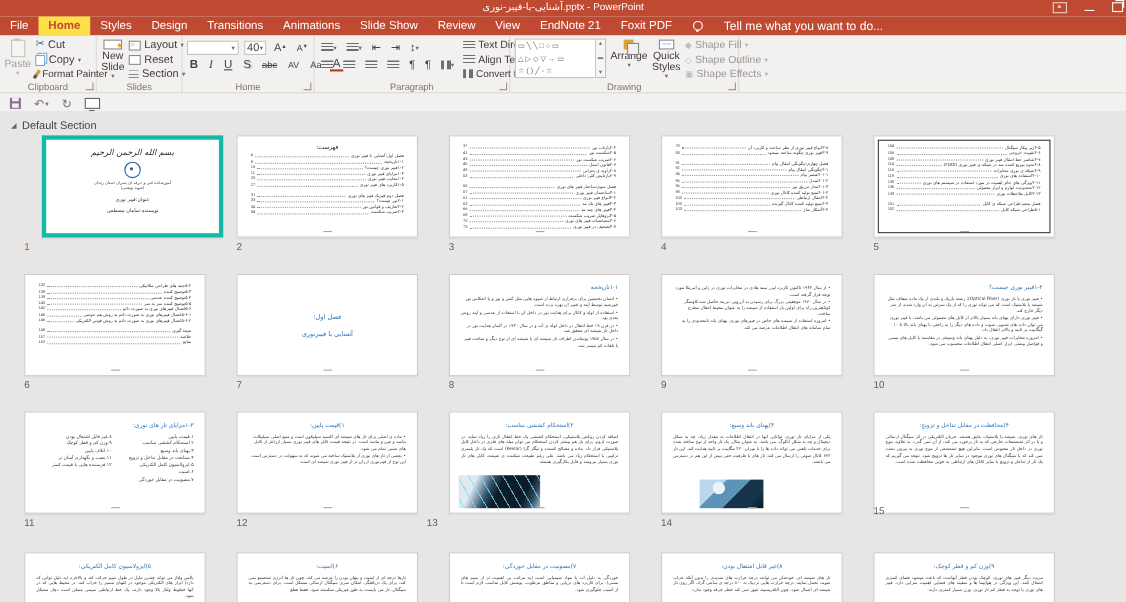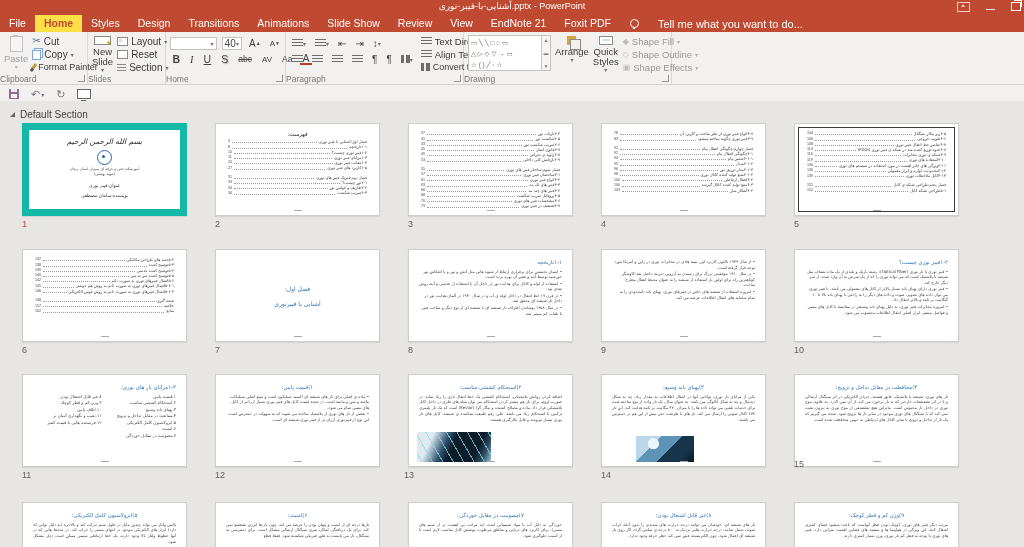--- a/index.html
+++ b/index.html
@@ -22,21 +22,21 @@
   .bulb{width:7px;height:7px;border:1px solid #fff;border-radius:50%;position:relative;display:inline-block;}
   .bulb::after{content:"";position:absolute;left:2px;top:7px;width:2px;height:2px;background:#fff;}
   .account{margin-left:auto;display:flex;align-items:center;gap:12px;padding-right:10px;font-size:10px;}
   .share{display:flex;align-items:center;gap:4px;}
   .person{width:9px;height:9px;position:relative;display:inline-block;}
   .person::before{content:"";position:absolute;left:2.5px;top:0;width:4px;height:4px;border:1px solid #fff;border-radius:50%;}
   .person::after{content:"";position:absolute;left:0.5px;top:5px;width:8px;height:4px;border:1px solid #fff;border-bottom:none;border-radius:5px 5px 0 0;}
   
   .ribbon{height:52px;background:#F3F1F0;border-bottom:1px solid #D5D2D0;display:flex;}
   .rgroup{position:relative;border-right:1px solid #DCD8D5;padding:3px 3px 12px 4px;box-sizing:border-box;}
-  .glabel{position:absolute;bottom:0px;left:0;right:0;font-size:8.5px;color:#7C7670;}
+  .glabel{position:absolute;bottom:0px;left:0;right:0;text-align:center;font-size:8.5px;color:#7C7670;}
   .launcher{position:absolute;bottom:2px;right:2px;width:6px;height:6px;border-right:1px solid #9a938e;border-bottom:1px solid #9a938e;}
   .gbody{display:flex;gap:4px;height:38px;}
   .bigbtn{display:flex;flex-direction:column;align-items:center;justify-content:flex-start;font-size:9.5px;color:#3E3A39;width:34px;text-align:center;line-height:1.05;}
   .bigbtn .bigic{margin:1px 0 2px 0;}
   .dis{opacity:.45;}
   .vcol{display:flex;flex-direction:column;justify-content:flex-start;gap:1px;}
   .sbtn{display:flex;align-items:center;gap:3px;font-size:10px;color:#3E3A39;height:12px;white-space:nowrap;}
   .dd{font-size:6px;color:#6d6d6d;}
   
   .ic-clipboard{width:11px;height:14px;border:1px solid #8a8a8a;background:#fbf8f4;position:relative;}
@@ -72,21 +72,21 @@
   .ic-save::before{content:"";position:absolute;left:2px;top:0;width:6px;height:3px;background:#f3f1f0;}
   .ic-save::after{content:"";position:absolute;left:2px;bottom:1px;width:6px;height:4px;background:#f3f1f0;}
   .ic-monitor{width:12px;height:8px;border:1px solid #666;position:relative;display:inline-block;background:#fff;}
   .ic-monitor::after{content:"";position:absolute;left:3px;bottom:-3px;width:5px;height:1.5px;background:#666;}
   
   .canvas{position:absolute;left:0;right:0;top:101px;bottom:0;background:#E8E6E5;}
   .secrow{position:absolute;left:10px;top:8px;display:flex;align-items:center;gap:5px;font-size:10px;color:#444;}
   .tri{width:0;height:0;border-bottom:5px solid #666;border-left:5px solid transparent;}
   
   .thumb{position:absolute;width:165px;height:93px;background:#fff;border:1px solid #CFCCCB;box-sizing:border-box;overflow:hidden;box-shadow:0 1px 1px rgba(0,0,0,.08);}
-  .thumb.sel{border:7px solid #14b8a6;}
+  .thumb.sel{border:4px solid #14b8a6;margin-left:16px;}
   .frame{position:absolute;left:3px;top:3px;right:3px;bottom:3px;border:1px solid #3a3a3a;pointer-events:none;}
   .snum{position:absolute;font-size:9px;color:#5f5f5f;width:20px;}
   .snum.selnum{color:#CE4A2F;}
   .sbody{position:absolute;left:0;top:0;right:0;bottom:0;direction:rtl;font-family:"DejaVu Sans",sans-serif;color:#3b3b3b;}
   .dash{position:absolute;bottom:4px;left:50%;width:8px;margin-left:-4px;border-top:1px solid #a8a8a8;}
   
   .sbody.title{text-align:center;padding-top:7px;direction:rtl;}
   .bismillah{font-family:"DejaVu Serif",serif;font-style:italic;font-size:7.5px;color:#2b2b2b;}
   .logo{width:13px;height:13px;margin:4px auto 2px auto;border:1.5px solid #2762a8;border-radius:50%;position:relative;}
   .logo::after{content:"";position:absolute;left:3.5px;top:3.5px;width:3px;height:3px;border-radius:50%;background:#2762a8;}
@@ -780,21 +780,21 @@
       </div>
       <div class="snum" style="position: absolute; left: 215px; top: 369px;">12</div>
       <div class="thumb" style="left: 408px; top: 273px;">
         <div class="sbody content">
           <div class="heading ctr">۲)استحکام کششی مناسب:</div>
           <div class="ptext">اضافه کردن روکش پلاستیکی، استحکام کششی یک خط انتقال تاری را زیاد نماید. در صورت لزوم، برای باز هم بیشتر کردن استحکام می توان میله های فلزی در داخل کابل پلاستیکی قرار داد. ماده و مصالح کشنده و نیگار گرا (Kevlar) است که یک تار پلیمری ترکیبی با استحکام زیاد می باشد. علی رغم طبیعت شکننده ی شیشه، کابل های تار نوری بسیار نیرومند و قابل بکارگیری هستند.</div>
           <div class="img-cable"></div>
         </div>
         <div class="dash"></div>
       </div>
-      <div class="snum" style="position: absolute; left: 404px; top: 369px;">13</div>
+      <div class="snum" style="position: absolute; left: 388px; top: 369px;">13</div>
       <div class="thumb" style="left: 601px; top: 273px;">
         <div class="sbody content">
           <div class="heading ctr">۳)پهنای باند وسیع:</div>
           <div class="ptext">یکی از مزایای تار نوری، توانایی آنها در انتقال اطلاعات به مقدار زیاد، چه به شکل دیجیتال و چه به شکل آنالوگ، می باشد. به عنوان مثال، یک تار واحد از نوع ساخته شده برای خدمات تلفنی می تواند داده ها را با میزان ۴۲۰ مگابیت بر ثانیه هدایت کند. این تار ۶۷۲ کانال صوتی را ارسال می کند. تار های با ظرفیت حتی بیش از این هم در دسترس می باشند.</div>
           <div class="img-hands"></div>
         </div>
         <div class="dash"></div>
       </div>
       <div class="snum" style="position: absolute; left: 601px; top: 369px;">14</div>
       <div class="thumb" style="left: 794px; top: 273px;">

